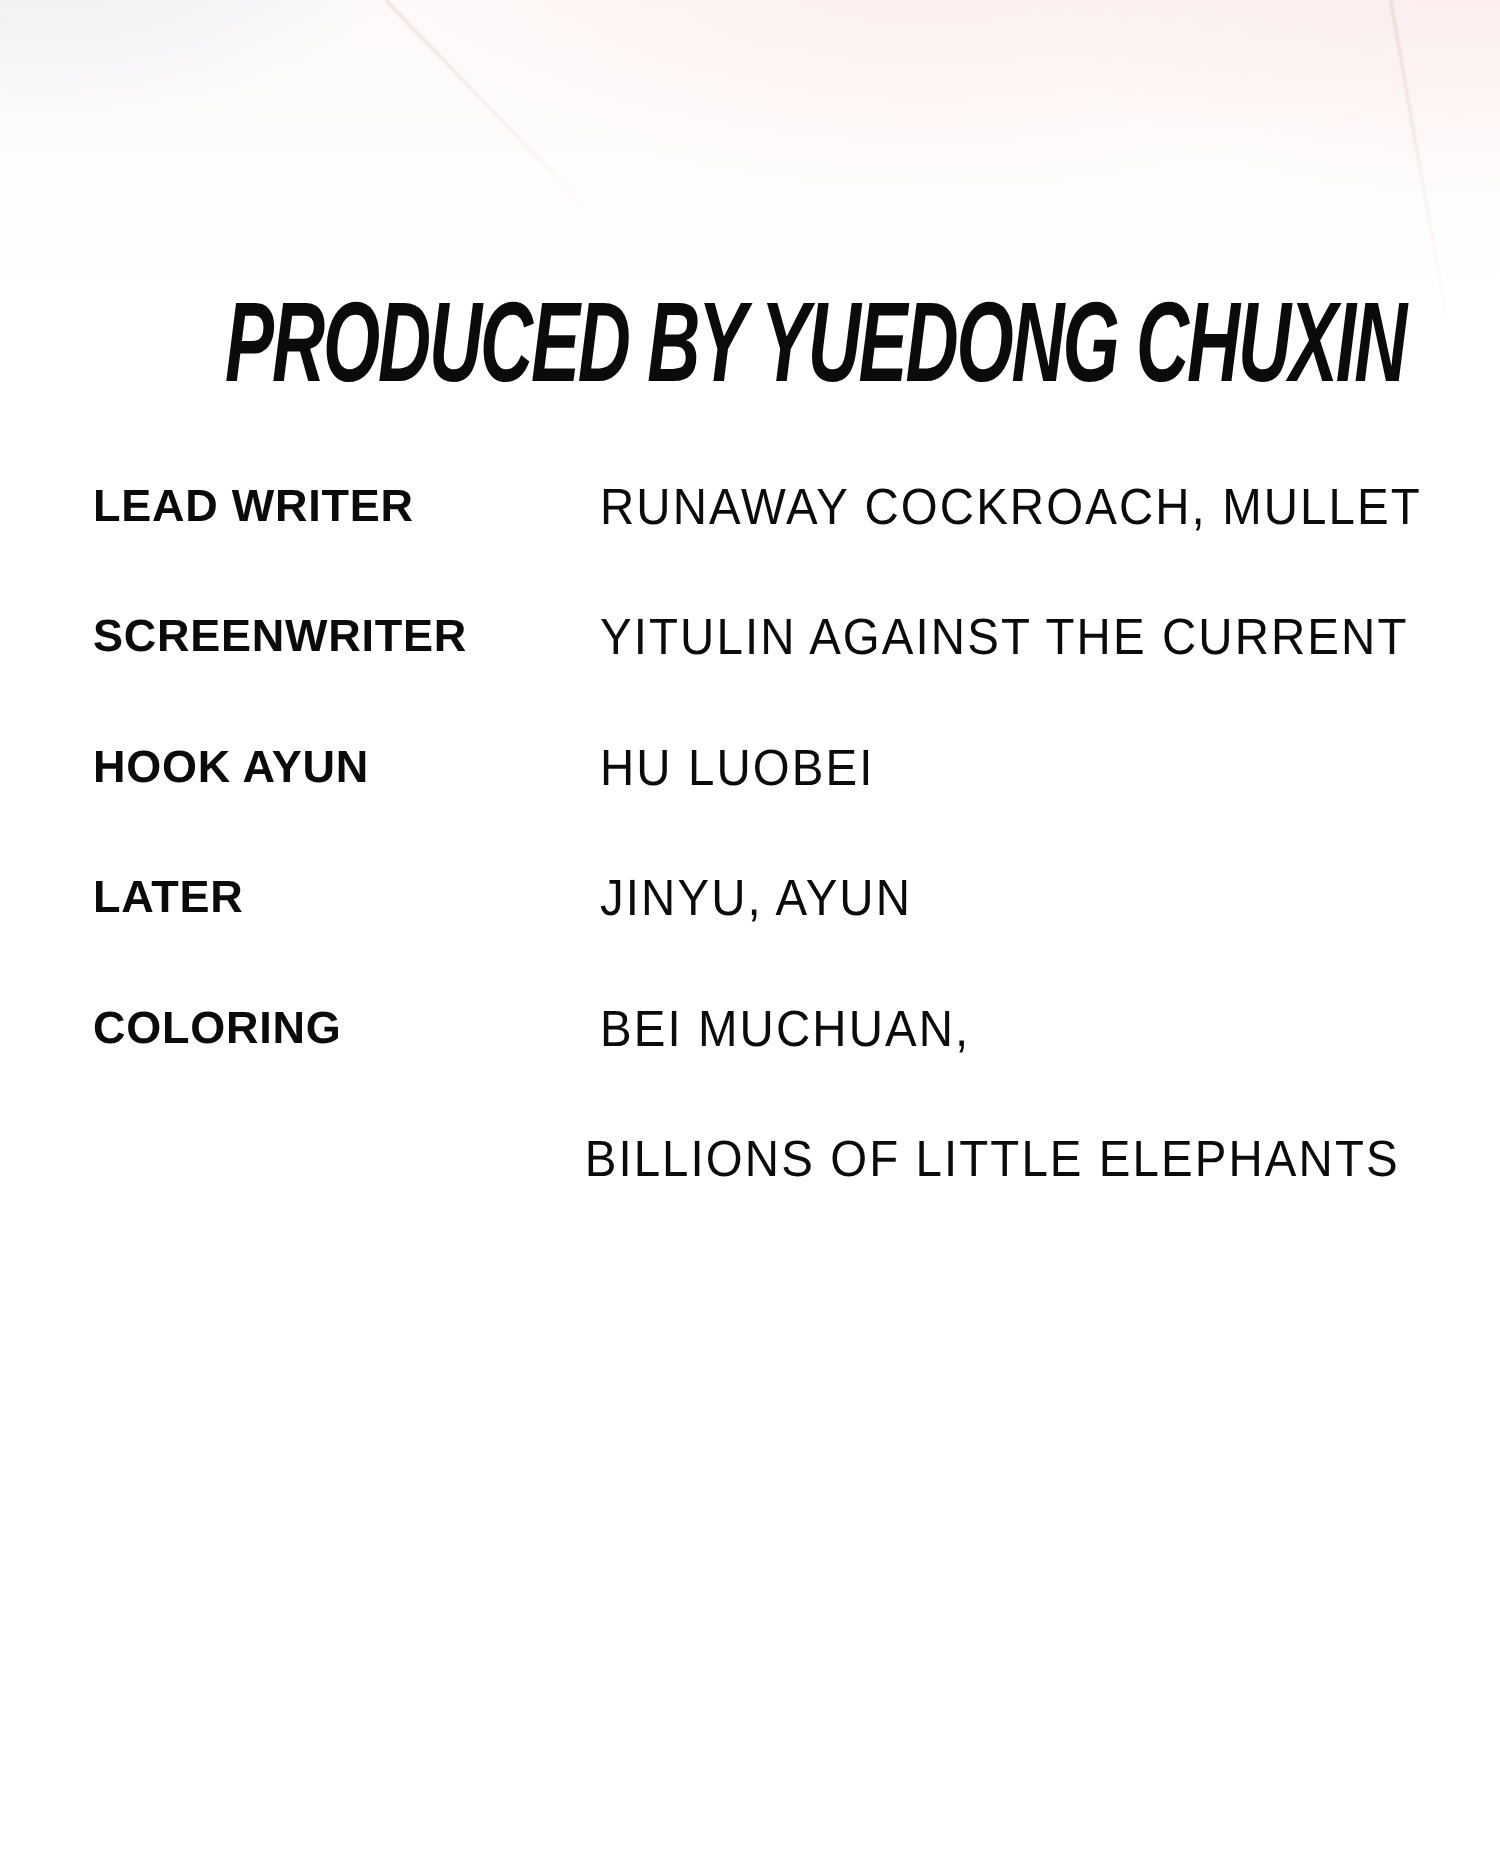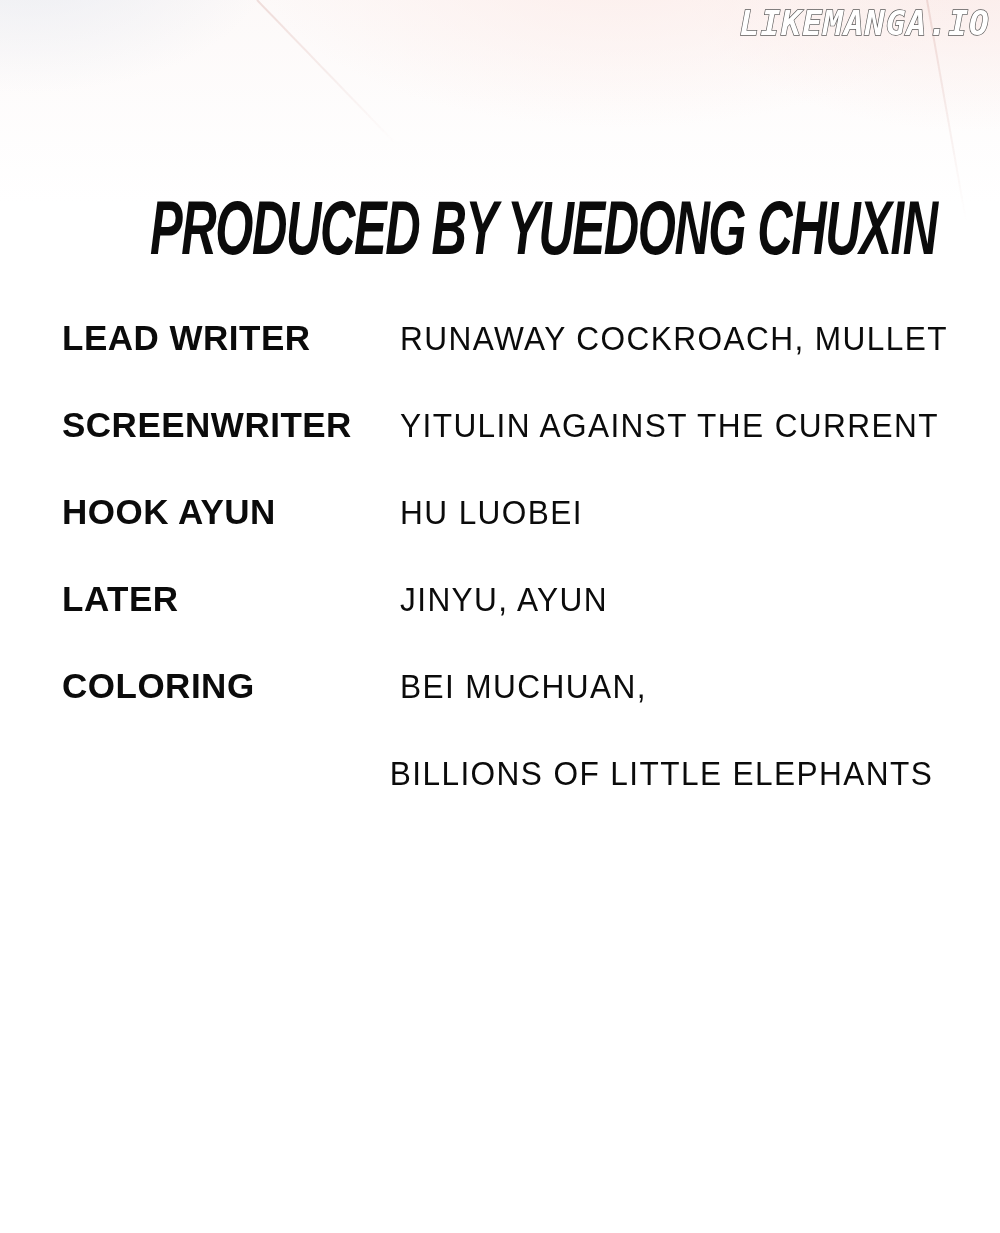--- a/index.html
+++ b/index.html
@@ -71,21 +71,21 @@
     padding-left:62px;
   }
   .credit-row{
     display:flex;
     align-items:flex-start;
     margin-bottom:47px;
   }
   .credit-role{
     flex:0 0 338px;
     font-weight:700;
-    font-size:35px;line-height:40px;
+    font-size:30px;line-height:40px;
     letter-spacing:0.5px;
     white-space:nowrap;
   }
   .credit-names{
     font-weight:400;
     font-size:34px;line-height:40px;
     letter-spacing:1.5px;
     transform:scaleX(0.93);
     transform-origin:left center;
     white-space:nowrap;
@@ -98,21 +98,20 @@
 </head>
 <body>
 
 <div class="page">
 
   <div class="bg-art">
     <div class="bg-line bg-line-1"></div>
     <div class="bg-line bg-line-2"></div>
   </div>
 
-  <div class="watermark">LIKEMANGA.IO</div>
 
   <h1 class="title">PRODUCED BY YUEDONG CHUXIN</h1>
 
   <div class="credits">
 
     <div class="credit-row">
       <div class="credit-role">LEAD WRITER</div>
       <div class="credit-names">
         <div class="name-line">RUNAWAY COCKROACH, MULLET</div>
       </div>

